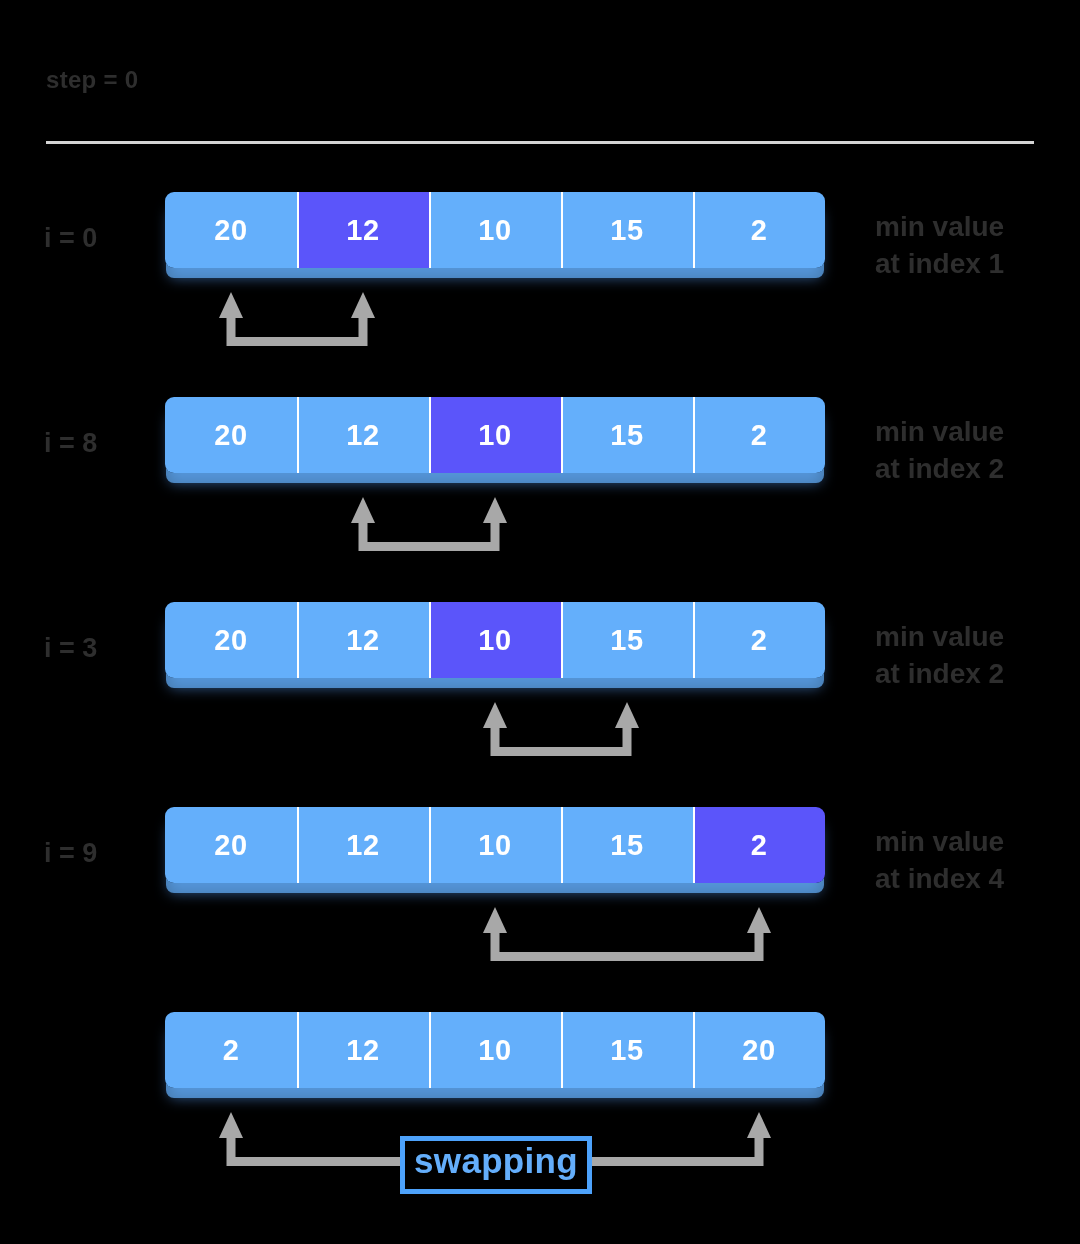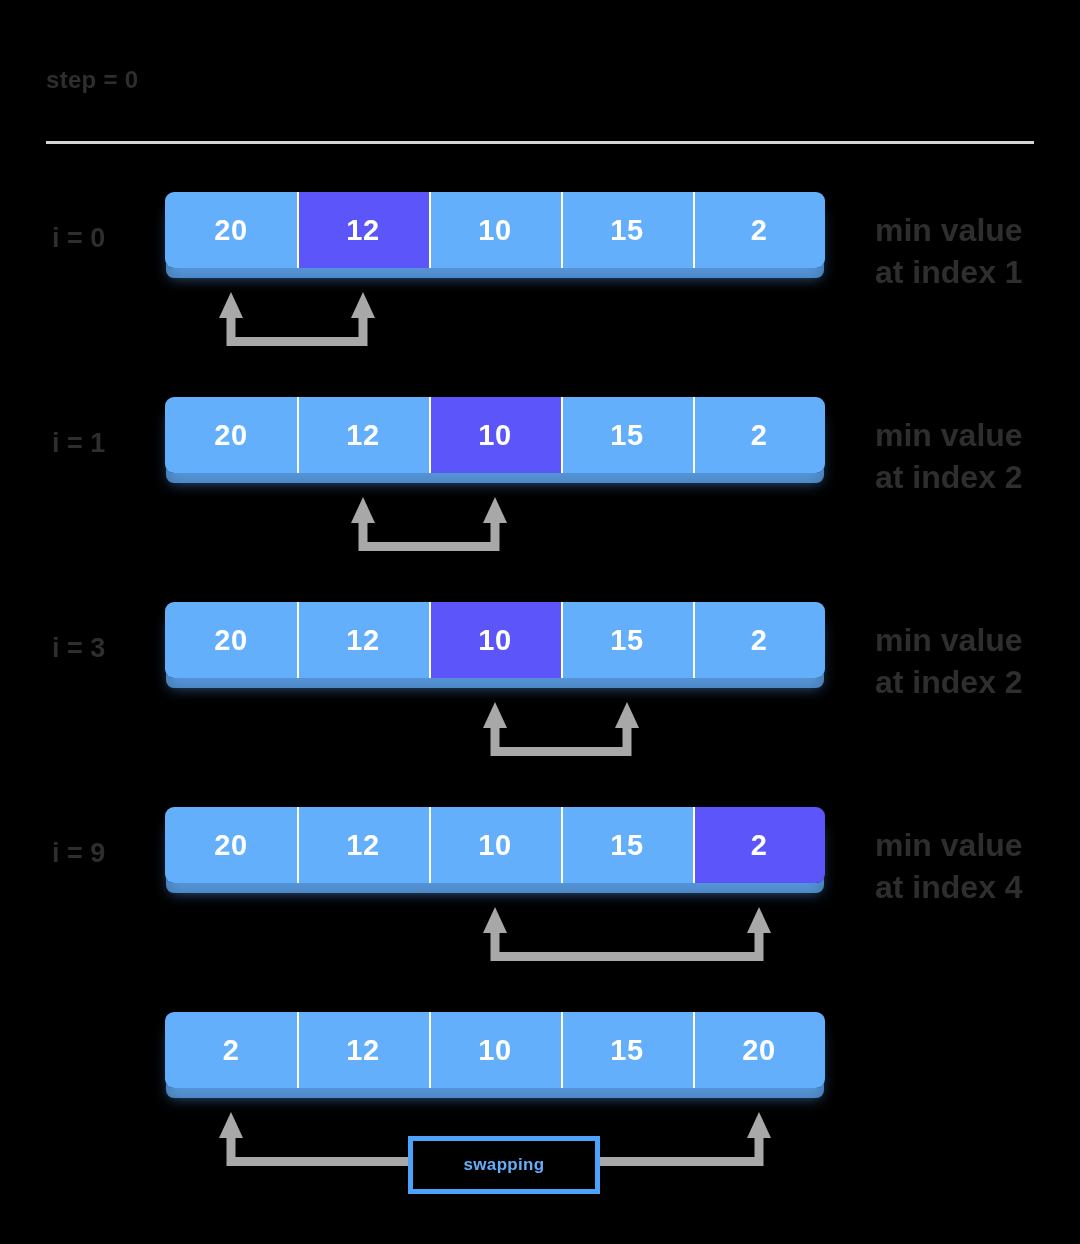--- a/index.html
+++ b/index.html
@@ -38,32 +38,32 @@
   }
 
   
   .array-row {
     position: absolute;
     left: 0;
     width: 1080px;
   }
   .row-label {
     position: absolute;
-    left: 52px;
+    left: 44px;
     width: 110px;
     font-size: 27px;
     font-weight: bold;
     color: #2e2e2e;
     white-space: nowrap;
   }
   .row-note {
     position: absolute;
     left: 875px;
     width: 200px;
-    font-size: 32px;
+    font-size: 28px;
     font-weight: bold;
     color: #2e2e2e;
     line-height: 1.32;
     white-space: pre-line;
   }
 
   
   .array-bar {
     position: absolute;
     left: 165px;
@@ -115,27 +115,26 @@
   #swap-badge {
     position: absolute;
     left: 400px;
     top: 1136px;
     width: 192px;
     height: 58px;
     box-sizing: border-box;
     border: 5px solid #4da2fb;
     background: #000000;
     display: flex;
-    align-items: center;
+    align-items: flex-start;
     justify-content: center;
     color: #64aefb;
-    font-size: 17px;
+    font-size: 35px;
     font-weight: bold;
     letter-spacing: 0.3px;
-    margin-left: 8px;
   }
 </style>
 </head>
 <body>
 
 <div id="step-label">step = 0</div>
 <div id="header-rule"></div>
 
 <div id="rows-container">
     <div class="array-row" style="top: 0px;">
@@ -151,21 +150,21 @@
 at index 1</div>
       <div class="connector" style="left: 205px; top: 292px;">
         <svg width="184" height="58" viewBox="0 0 184 58">
           <path d="M 26 26 L 26 49.5 L 158 49.5 L 158 26" fill="none" stroke="#a8a8a8" stroke-width="9" stroke-linecap="butt" stroke-linejoin="miter"></path>
           <polygon points="26,0 14,26 38,26" fill="#a8a8a8"></polygon>
           <polygon points="158,0 146,26 170,26" fill="#a8a8a8"></polygon>
         </svg>
       </div>
     </div>
     <div class="array-row" style="top: 0px;">
-      <div class="row-label" style="top: 428px;">i = 1</div>
+      <div class="row-label" style="top: 428px;">i = 8</div>
       <div class="array-bar" style="top: 397px;">
         <div class="cell">20</div>
         <div class="cell">12</div>
         <div class="cell highlight">10</div>
         <div class="cell">15</div>
         <div class="cell">2</div>
       </div>
       <div class="row-note" style="top: 414px;">min value
 at index 2</div>
       <div class="connector" style="left: 337px; top: 497px;">

